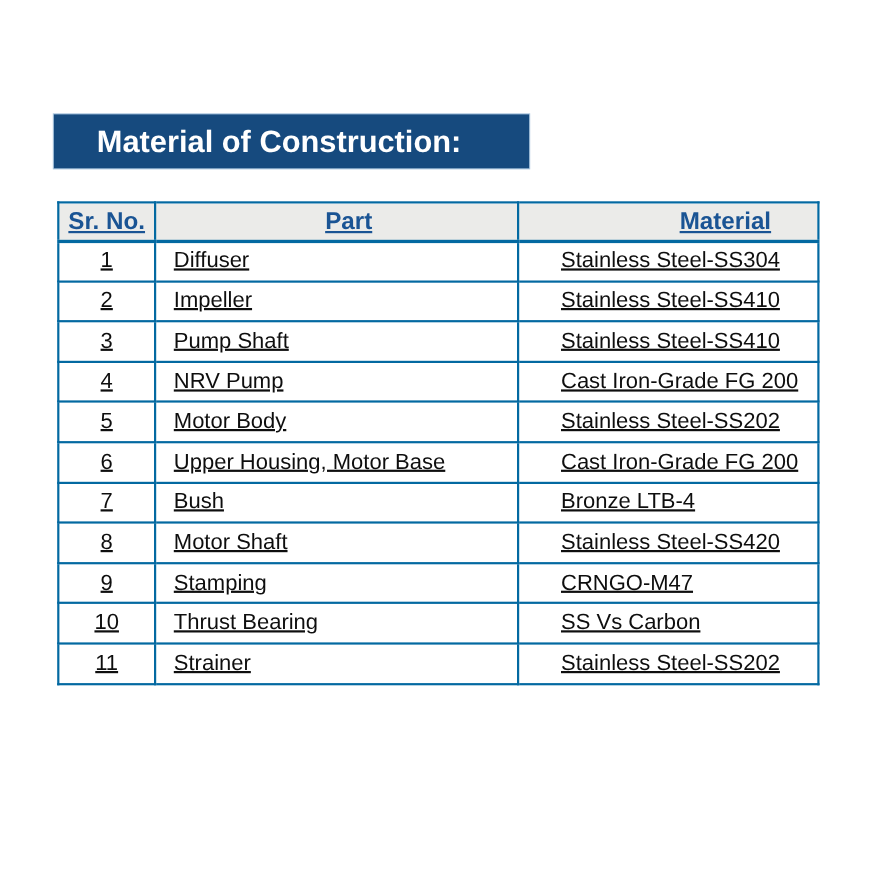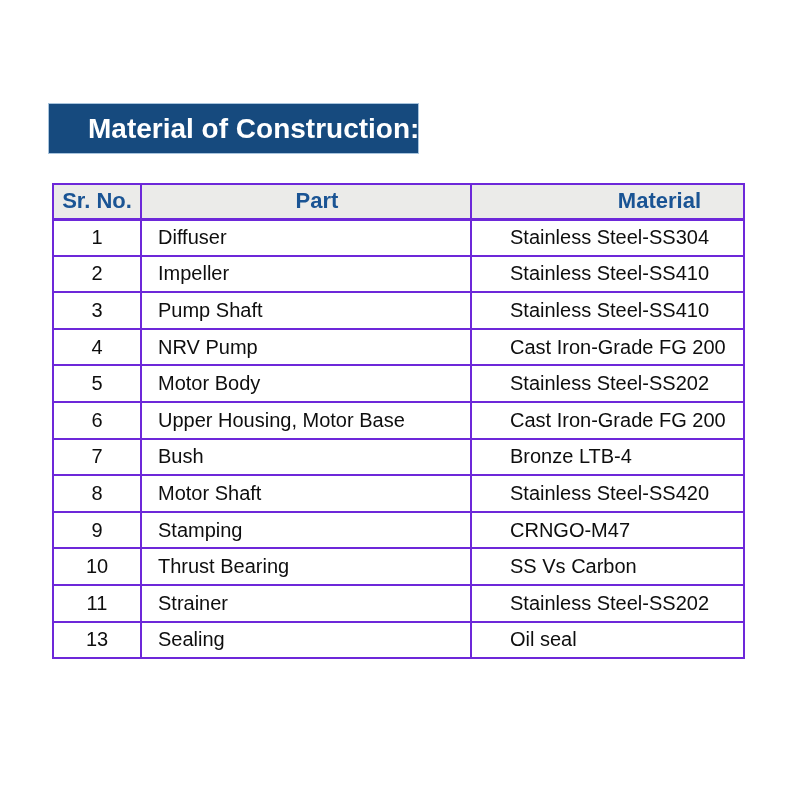--- a/index.html
+++ b/index.html
@@ -9,21 +9,21 @@
     width: 800px;
     height: 800px;
     font-family: "Liberation Sans", sans-serif;
     position: relative;
     overflow: hidden;
   }
   .title-banner {
     position: absolute;
     left: 49px;
     top: 104px;
-    width: 369px;
+    width: 432px;
     height: 49px;
     background: #164a7e;
     box-shadow: 0 0 0 1px #a8c4dd;
     display: flex;
     align-items: center;
   }
   .title-banner .title-text {
     color: #ffffff;
     font-size: 28px;
     font-weight: bold;
@@ -35,24 +35,25 @@
     left: 52px;
     top: 183px;
     width: 691px;
     border-collapse: collapse;
     table-layout: fixed;
   }
   table.moc-table col.c-sr  { width: 88px;  }
   table.moc-table col.c-part{ width: 330px; }
   table.moc-table col.c-mat { width: 273px; }
   table.moc-table th, table.moc-table td {
-    border: 2px solid #6d28d9;
+    border: 2px solid #0369a1;
     box-sizing: border-box;
     overflow: hidden;
     white-space: nowrap;
+    text-decoration: underline;
   }
   table.moc-table thead th {
     height: 35px;
     background: #ebebe9;
     color: #1a5494;
     font-size: 22px;
     font-weight: bold;
     border-bottom-width: 3px;
   }
   th.h-sr { text-align: center; }
@@ -138,19 +139,14 @@
       <tr>
         <td class="d-sr">10</td>
         <td class="d-part">Thrust Bearing</td>
         <td class="d-mat">SS Vs Carbon</td>
       </tr>
       <tr>
         <td class="d-sr">11</td>
         <td class="d-part">Strainer</td>
         <td class="d-mat">Stainless Steel-SS202</td>
       </tr>
-      <tr>
-        <td class="d-sr">13</td>
-        <td class="d-part">Sealing</td>
-        <td class="d-mat">Oil seal</td>
-      </tr>
     </tbody>
 </table>
 
 </body></html>

